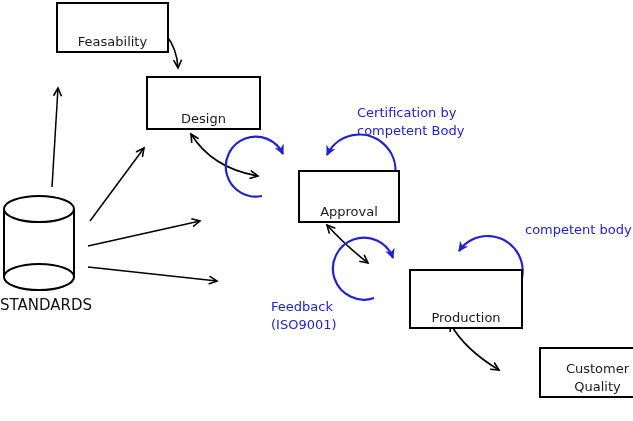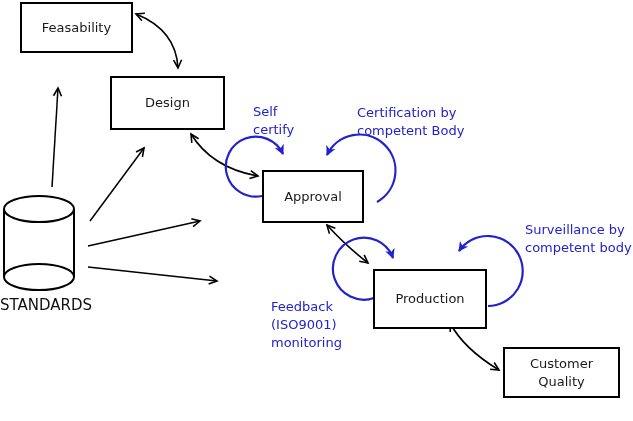--- a/index.html
+++ b/index.html
@@ -3,23 +3,23 @@
 <meta charset="utf-8">
 <style>
   html,body{margin:0;padding:0;background:#ffffff;}
   .stage{
     position:relative;width:633px;height:421px;background:#ffffff;overflow:hidden;
     font-family:"DejaVu Sans","Liberation Sans",sans-serif;
   }
   .stage svg{position:absolute;left:0;top:0;}
   .node{
     position:absolute;border:2px solid #000;background:#fff;
-    display:flex;align-items:center;justify-content:center;
+    display:flex;align-items:center;justify-content:flex-end;
     font-size:13px;color:#1a1a1a;text-align:center;line-height:18px;
-    box-sizing:border-box;flex-direction:column;
+    box-sizing:border-box;flex-direction:column;margin-left:36px;
   }
   .note{
     position:absolute;color:#2222cc;font-size:13px;line-height:18px;
     white-space:nowrap;
   }
   .ds-label{
     position:absolute;left:0px;top:296px;width:84px;font-size:15px;color:#111;
   }
 </style>
 </head>
@@ -80,36 +80,30 @@
 
   <div class="node" style="left:373px;top:269px;width:114px;height:60px">
     <span>Production</span>
   </div>
 
   <div class="node" style="left:503px;top:347px;width:117px;height:51px">
     <span>Customer</span>
     <span>Quality</span>
   </div>
 
-  <div class="note" style="left:253px;top:103px">
-    <div>Self</div>
-    <div>certify</div>
-  </div>
 
   <div class="note" style="left:357px;top:104px">
     <div>Certification by</div>
     <div>competent Body</div>
   </div>
 
   <div class="note" style="left:525px;top:221px">
-    <div>Surveillance by</div>
     <div>competent body</div>
   </div>
 
   <div class="note" style="left:271px;top:298px">
     <div>Feedback</div>
     <div>(ISO9001)</div>
-    <div>monitoring</div>
   </div>
 
   <div class="ds-label">STANDARDS</div>
 
 </div>
 
 </body></html>

